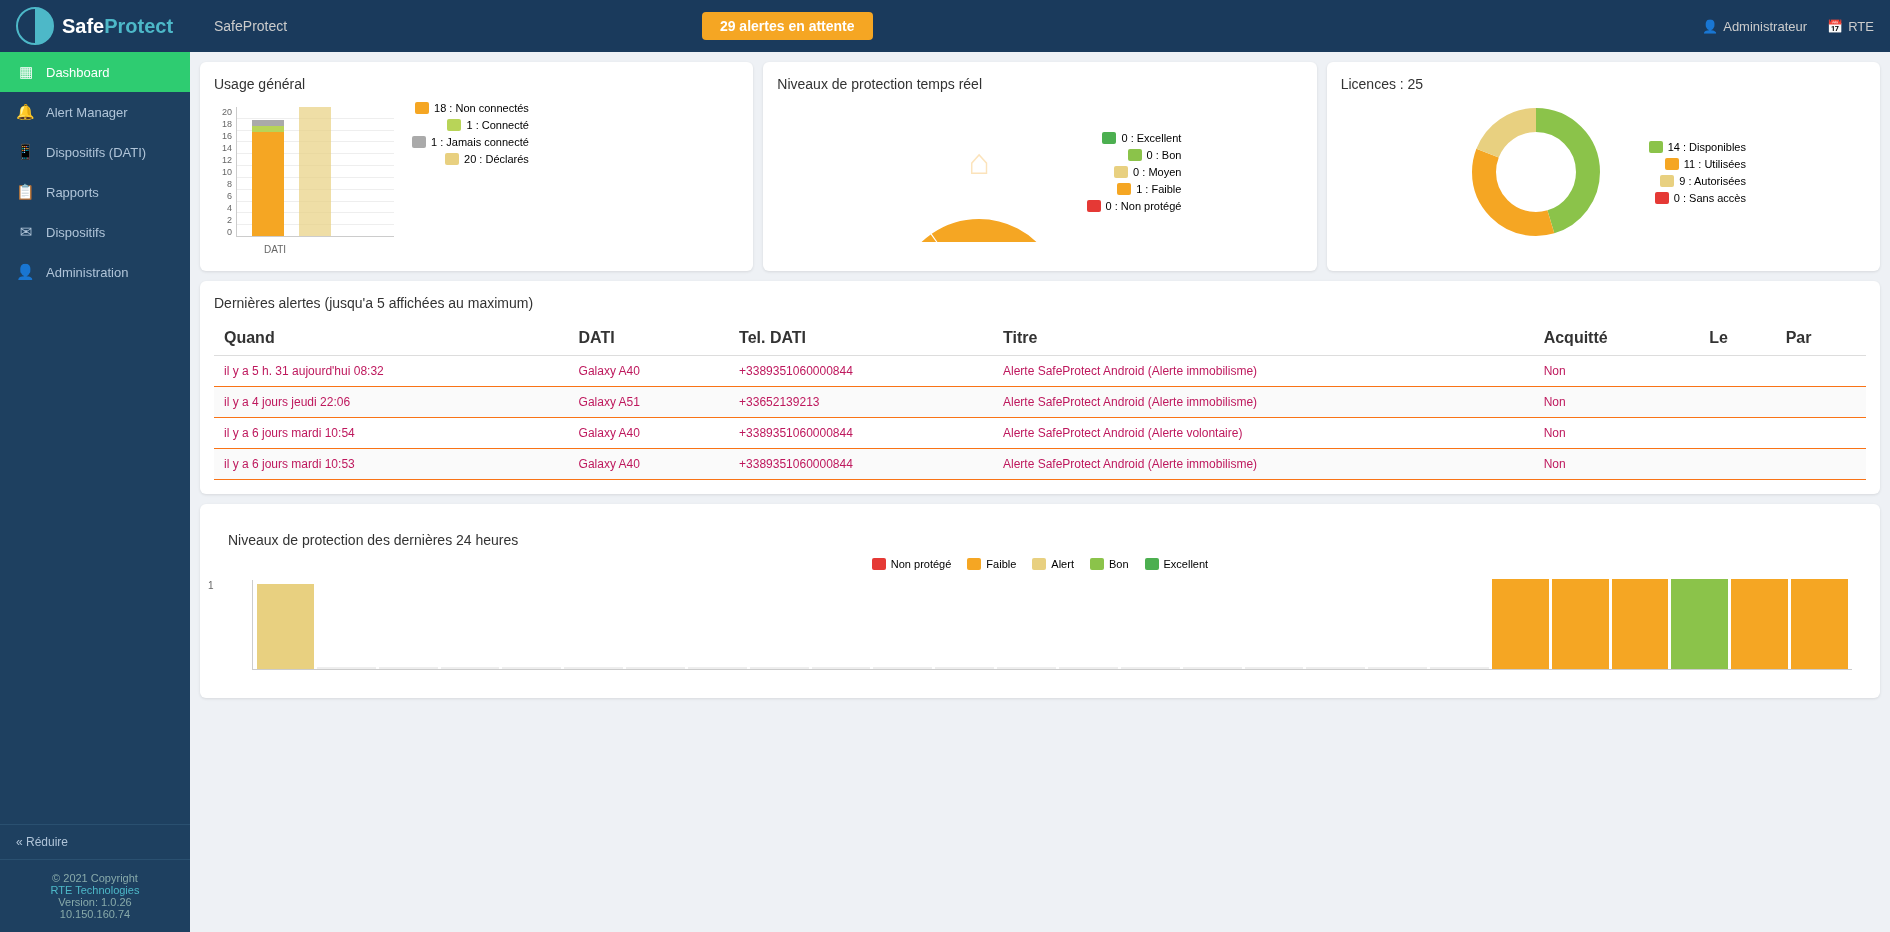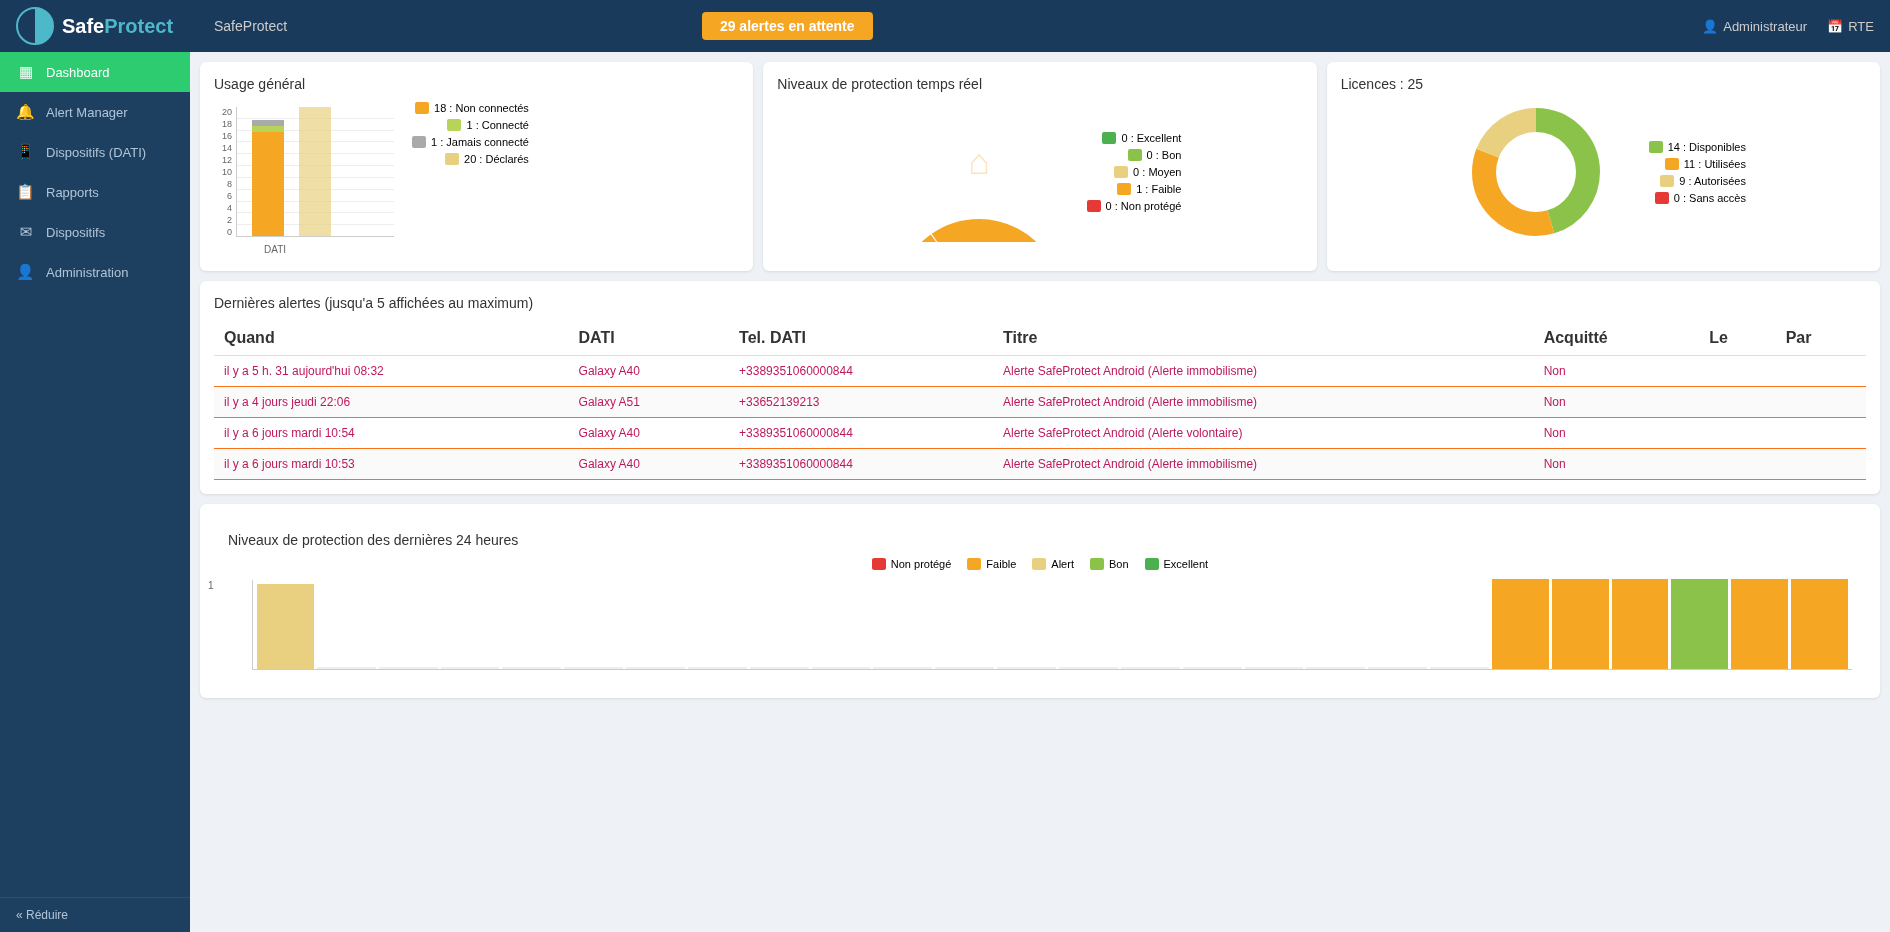--- a/index.html
+++ b/index.html
@@ -164,20 +164,26 @@
       <span class="icon">✉</span>
       <span>Dispositifs</span>
     </div>
     <div class="sidebar-item">
       <span class="icon">👤</span>
       <span>Administration</span>
     </div>
     <div class="sidebar-spacer"></div>
     <div class="sidebar-reduce">
       <span>« Réduire</span>
+    </div>
+    <div class="sidebar-footer">
+      <div>© 2021 Copyright</div>
+      <div class="rte-link">RTE Technologies</div>
+      <div>Version: 1.0.26</div>
+      <div>10.150.160.74</div>
     </div>
   </div>
 
   <div class="content">
 
     <div class="cards-row">
 
       <div class="card">
         <div class="card-title">Usage général</div>
         <div style="display:flex;align-items:flex-start;gap:10px;">

